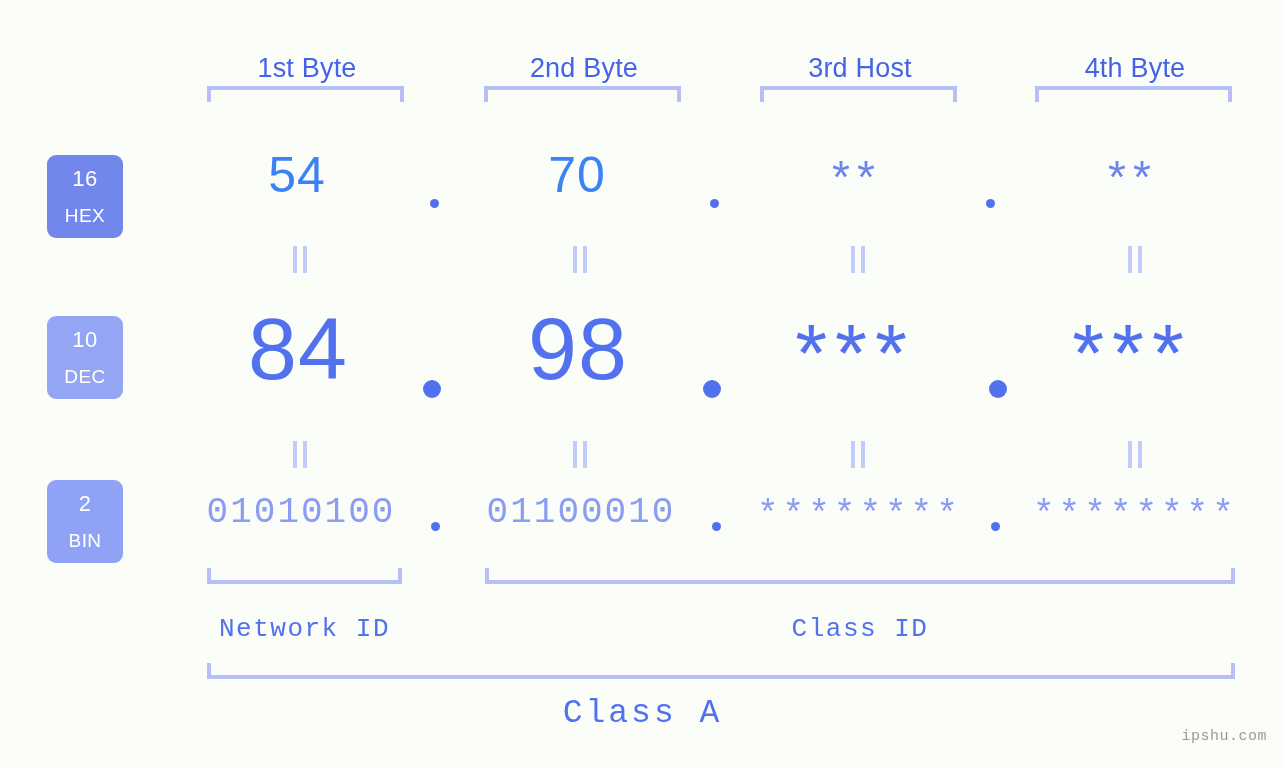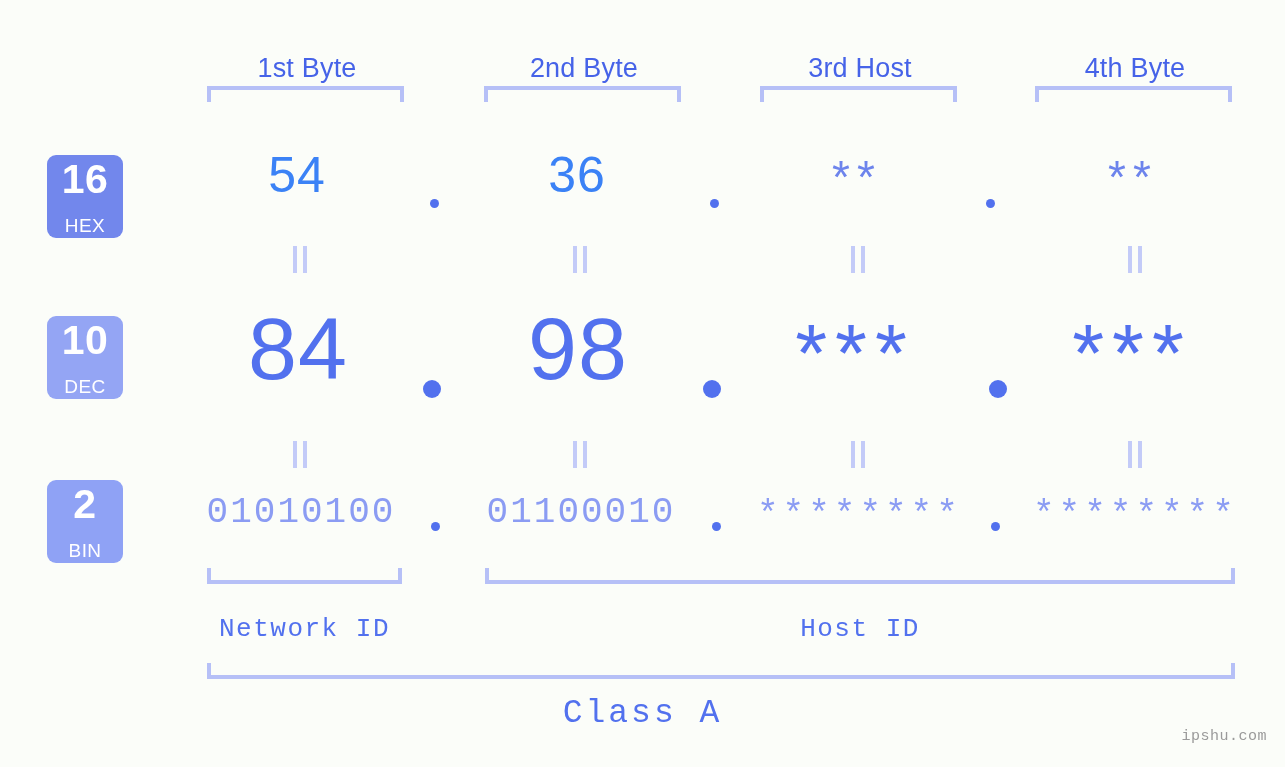--- a/index.html
+++ b/index.html
@@ -66,22 +66,22 @@
     text-align: center;
     box-sizing: border-box;
     font-family: "Liberation Sans", sans-serif;
     display: flex;
     flex-direction: column;
     align-items: center;
     justify-content: center;
     line-height: 1;
   }
   .badge .num {
-    font-size: 41px;
-    font-weight: 700;
+    font-size: 22px;
+    font-weight: 400;
     letter-spacing: 0.5px;
   }
   .badge .abbr {
     font-size: 19px;
     font-weight: 400;
     margin-top: 16px;
     letter-spacing: 0.4px;
   }
   #badge-hex { top: 155px; height: 83px; background: #7287ec; }
   #badge-dec { top: 316px; height: 83px; background: #94a5f4; }
@@ -212,21 +212,21 @@
   <div class="bracket-top" style="left:760px;  width:197px;"></div>
   <div class="bracket-top" style="left:1035px; width:197px;"></div>
 
   <div class="badge" id="badge-hex">
     <span class="num">16</span>
     <span class="abbr">HEX</span>
   </div>
 
   <div class="hex-row">
     <div class="cell" style="left:197px;">54</div>
-    <div class="cell" style="left:477px;">36</div>
+    <div class="cell" style="left:477px;">70</div>
     <div class="cell masked" style="left:757px;">**</div>
     <div class="cell masked" style="left:1033px;">**</div>
     <div class="dot dot-hex" style="left:430px;"></div>
     <div class="dot dot-hex" style="left:710px;"></div>
     <div class="dot dot-hex" style="left:986px;"></div>
   </div>
 
   <div class="eq" style="left:293px; top:246px;">
       <i></i>
       <i></i>
@@ -288,20 +288,20 @@
     <div class="cell masked" style="left:1033px;">********</div>
     <div class="dot dot-bin" style="left:431px;"></div>
     <div class="dot dot-bin" style="left:712px;"></div>
     <div class="dot dot-bin" style="left:991px;"></div>
   </div>
 
   <div class="bracket-bottom" style="left:207px; width:195px; top:568px;"></div>
   <div class="bracket-bottom" style="left:485px; width:750px; top:568px;"></div>
 
   <div class="section-label" style="left:207px; width:195px; top:614px;">Network ID</div>
-  <div class="section-label" style="left:485px; width:750px; top:614px;">Host ID</div>
+  <div class="section-label" style="left:485px; width:750px; top:614px;">Class ID</div>
 
   <div class="bracket-bottom" style="left:207px; width:1028px; top:663px;"></div>
   <div id="class-label">Class A</div>
 
   <div id="watermark">ipshu.com</div>
 
 </div>
 
 </body></html>

